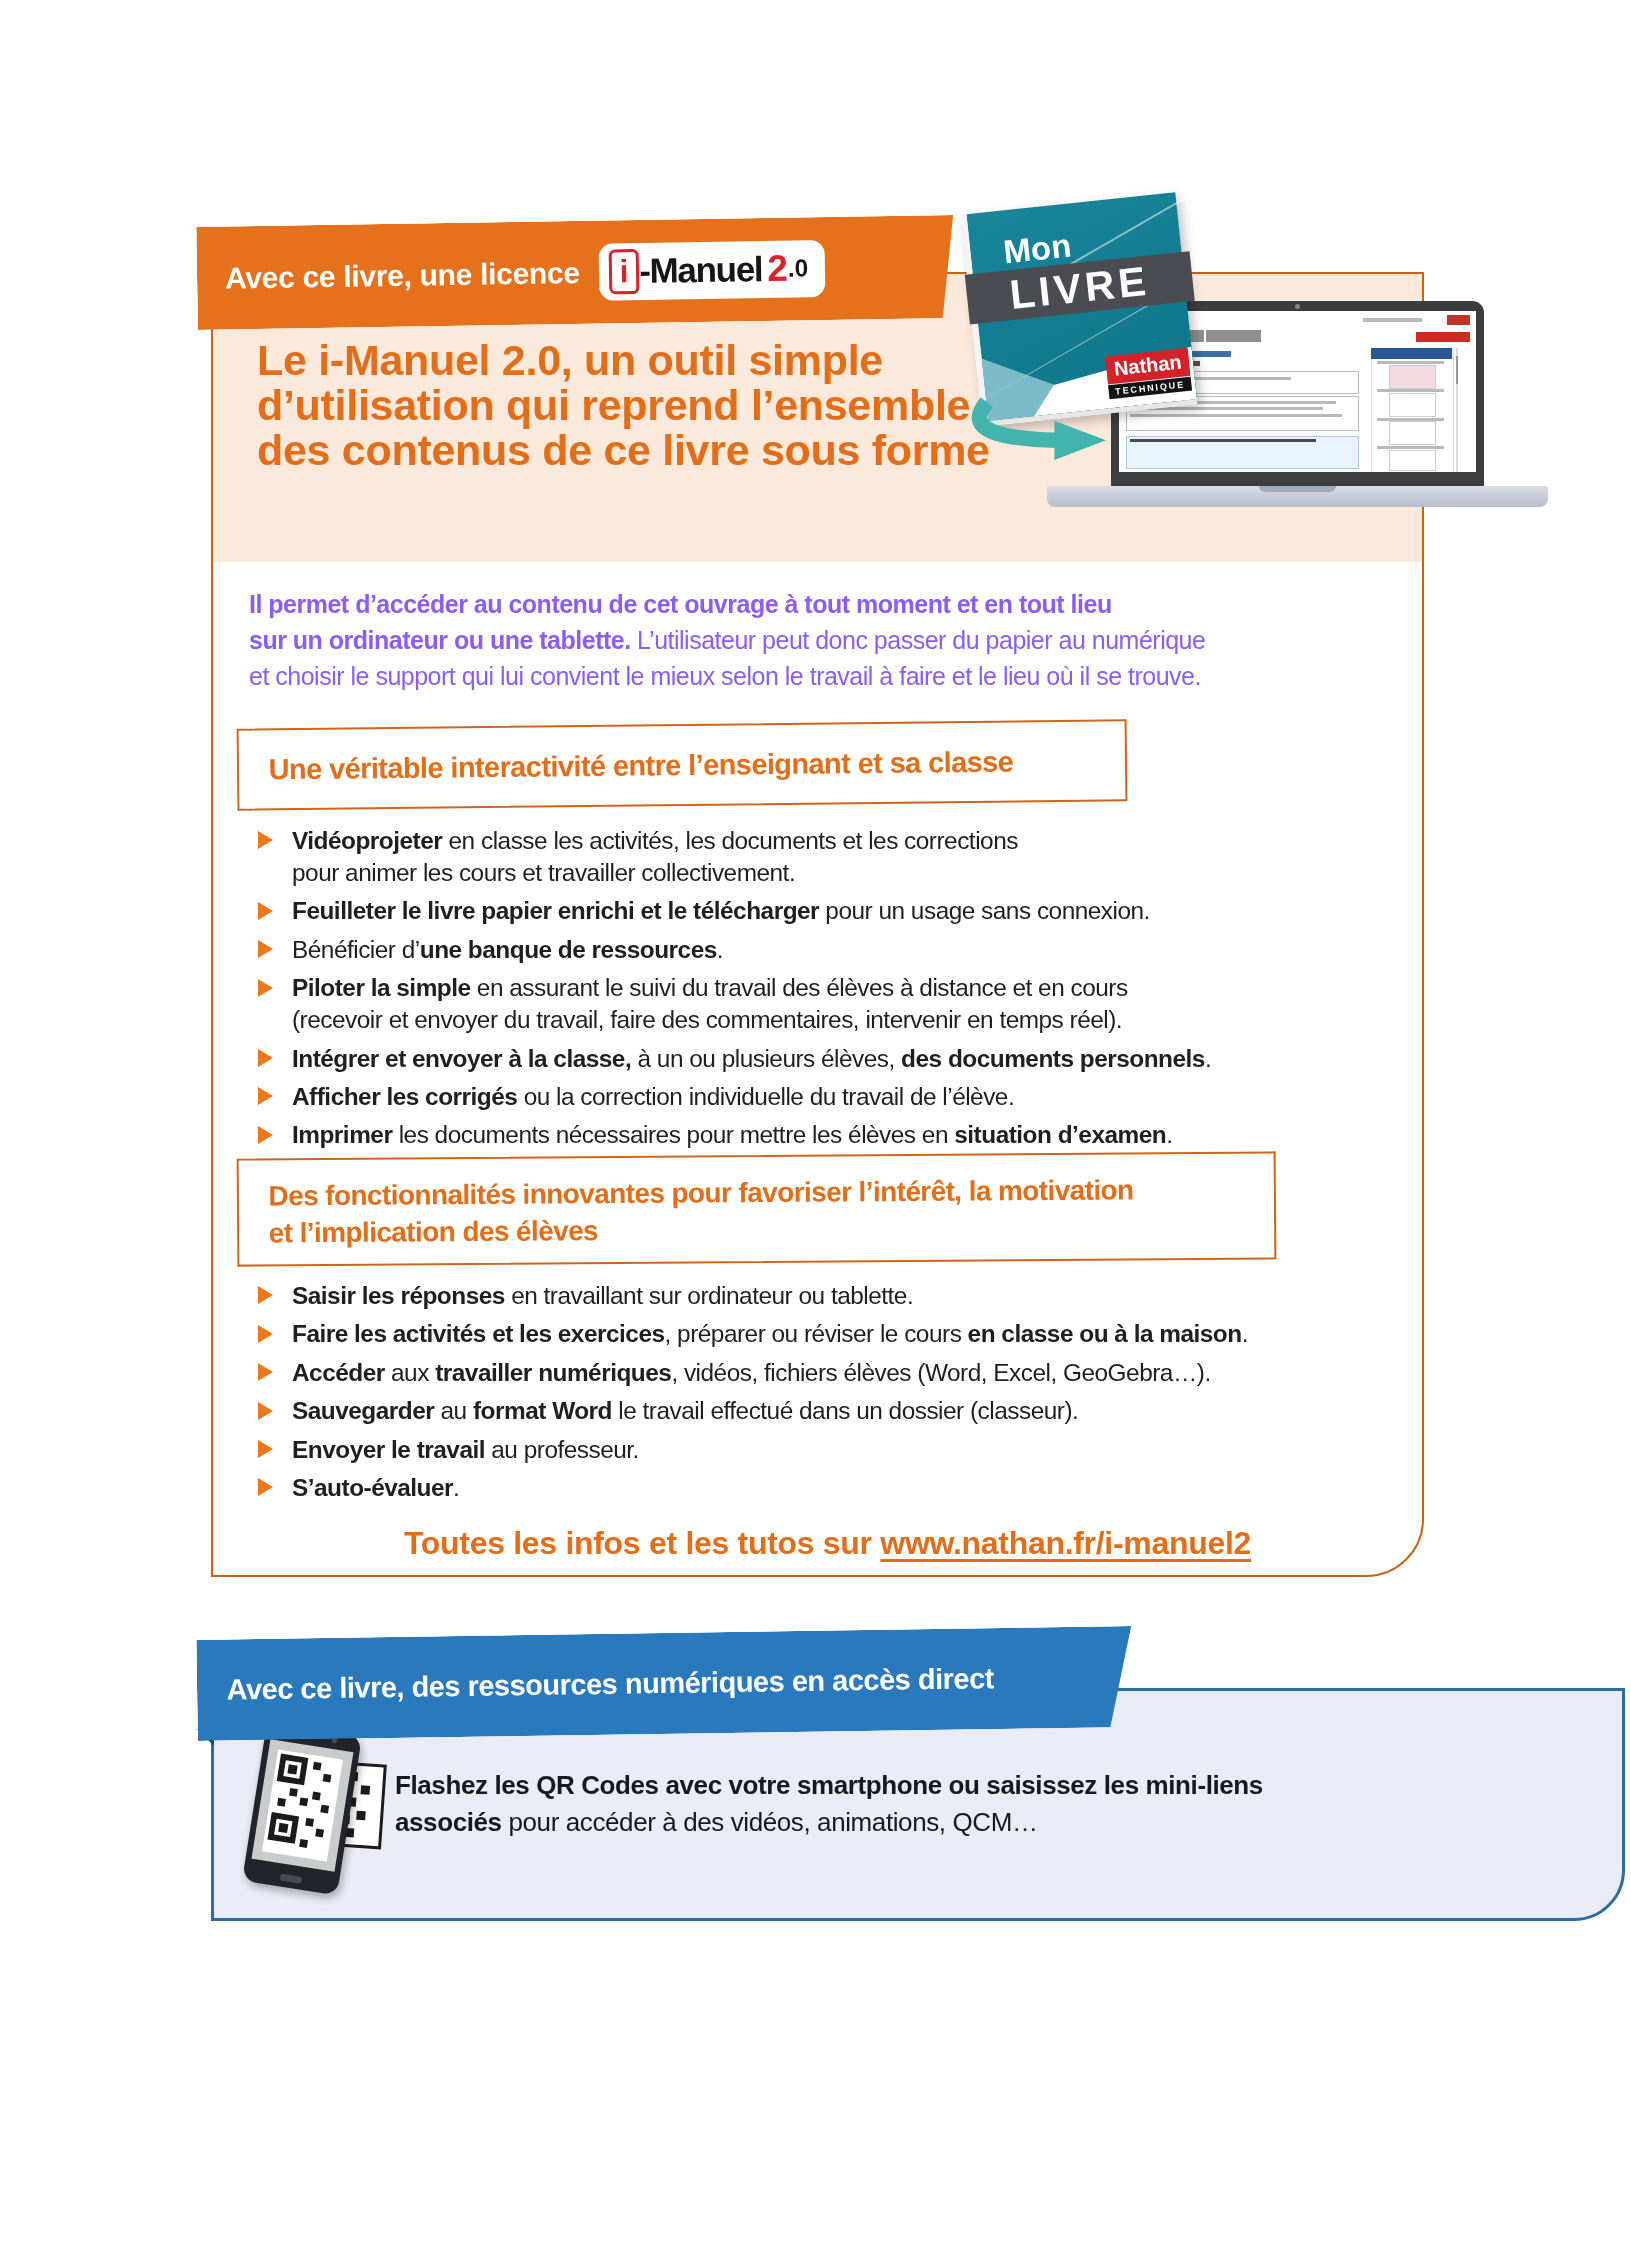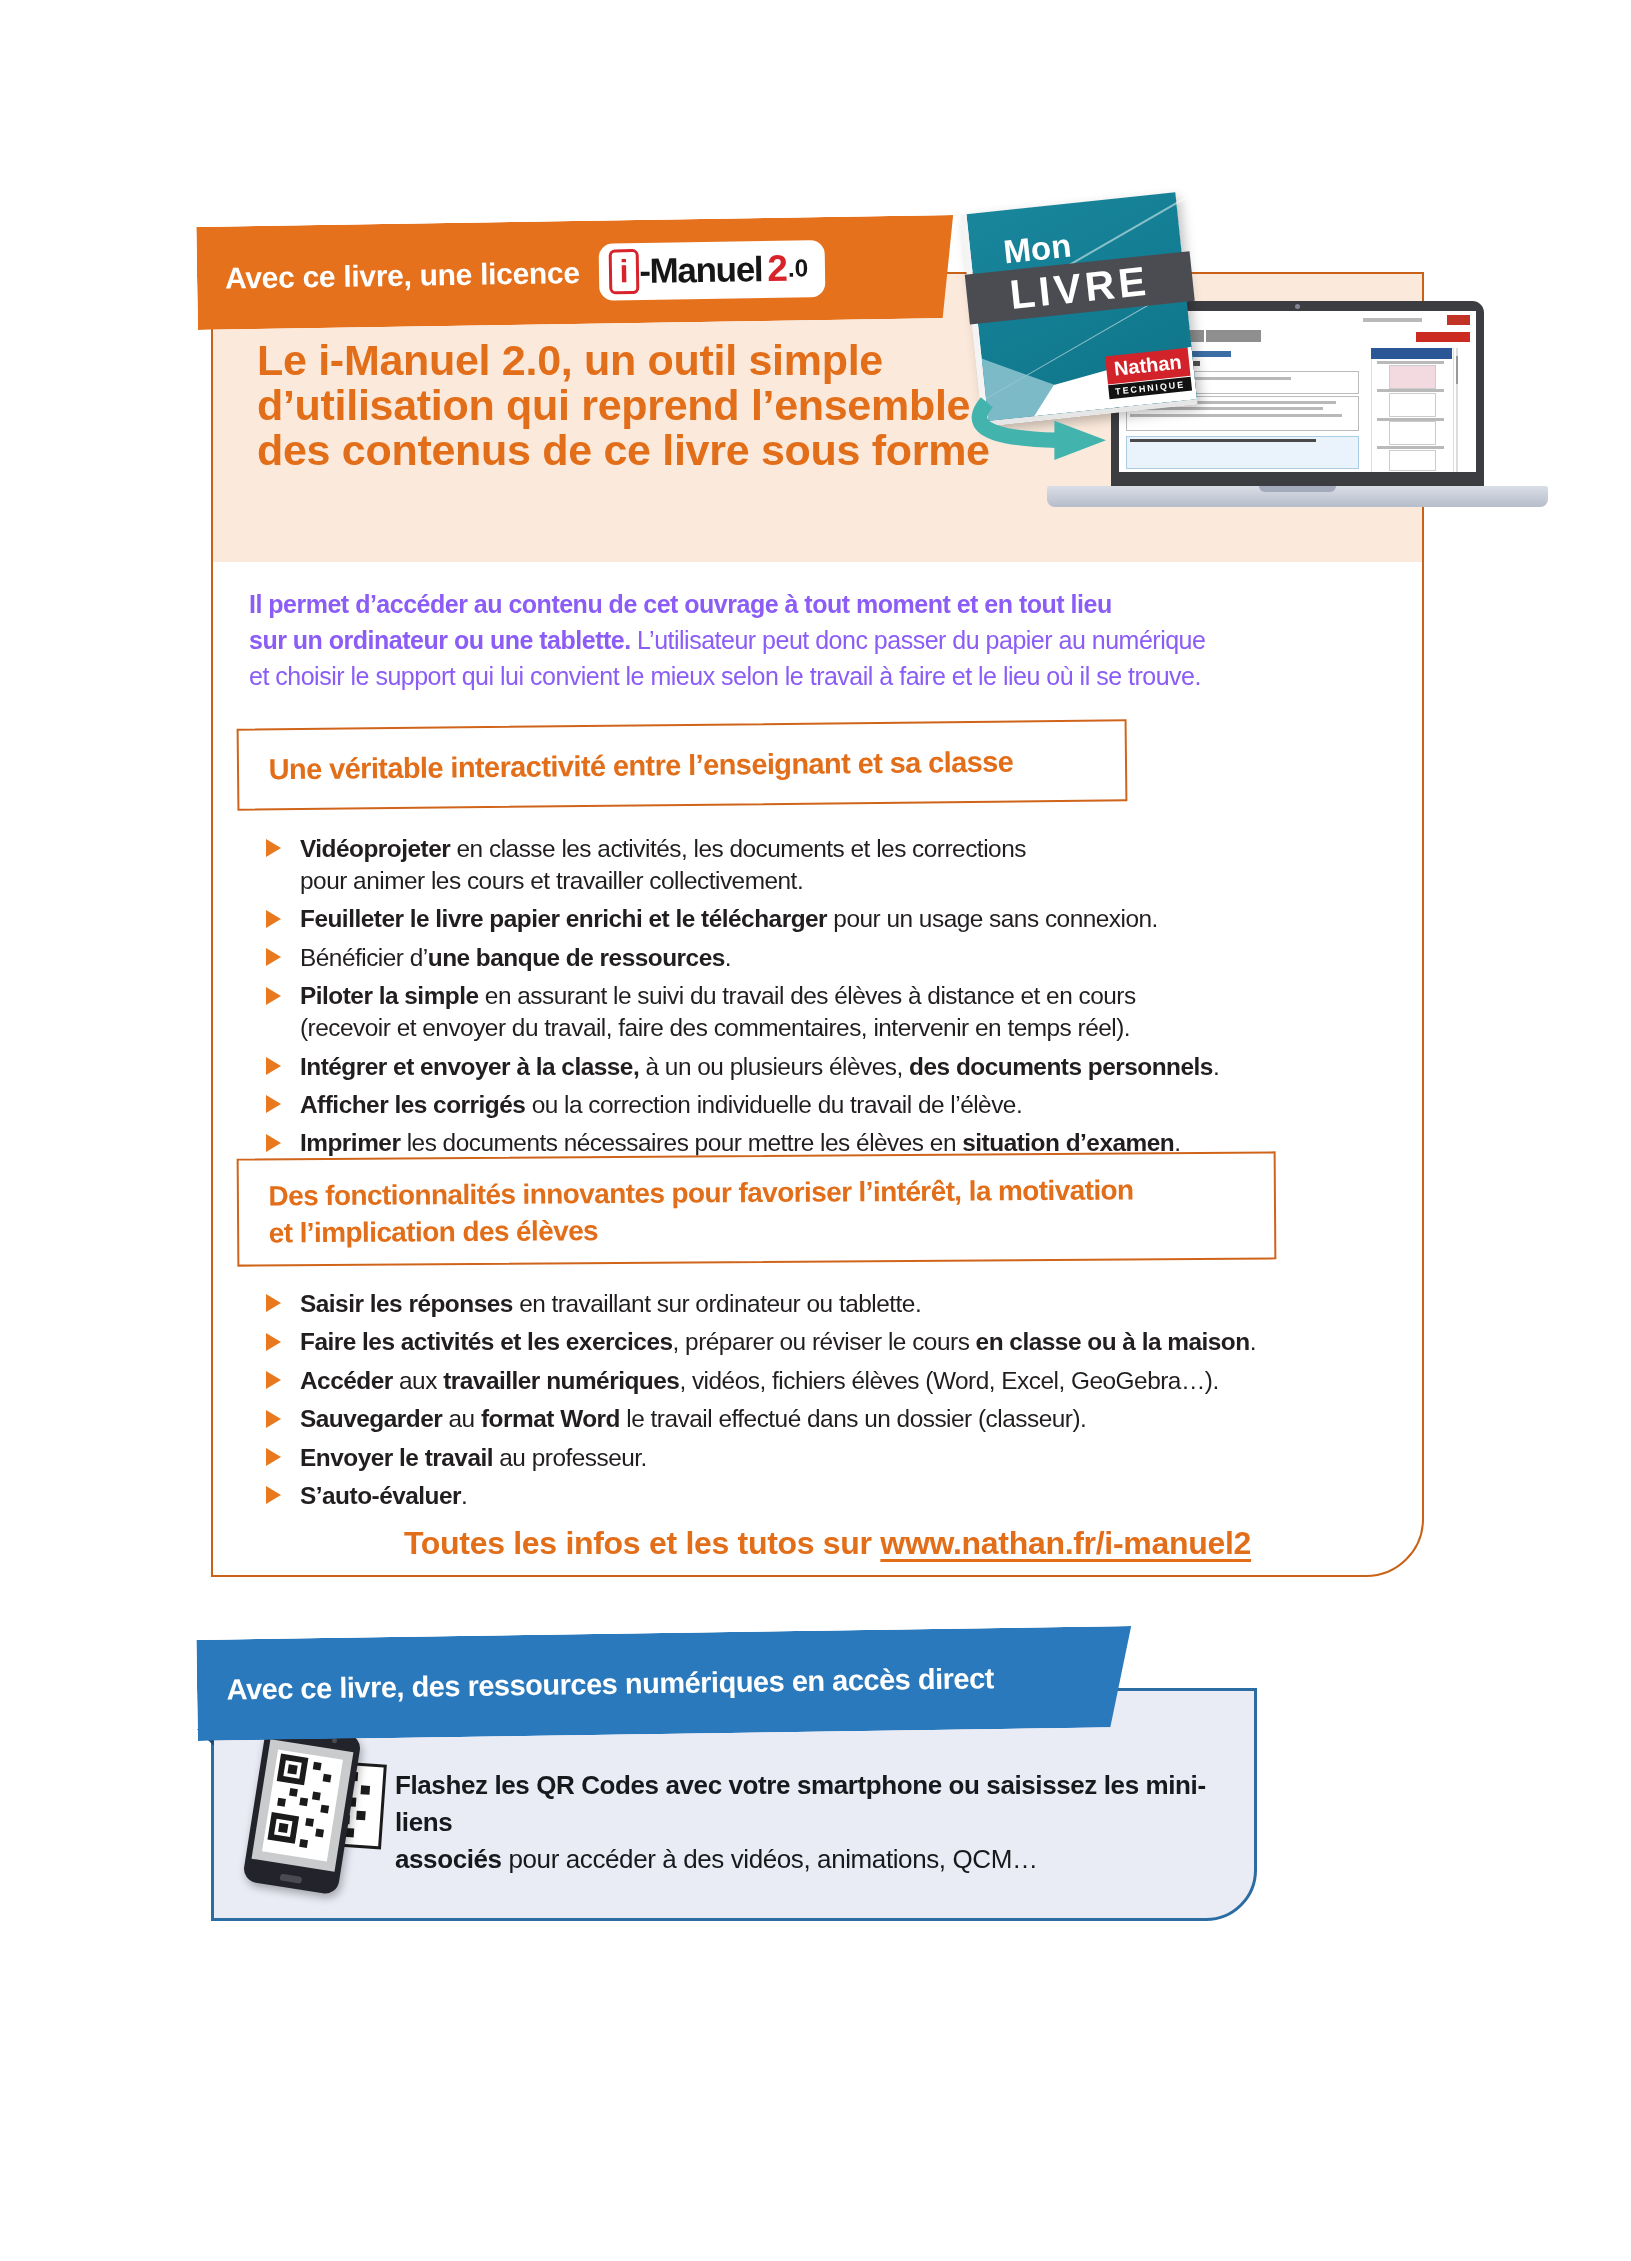--- a/index.html
+++ b/index.html
@@ -16,21 +16,21 @@
   .paragraph{position:absolute;left:36px;top:312px;font-size:25px;line-height:36px;
     letter-spacing:-0.5px;color:#8b5cf6;}
 
   .secbox{position:absolute;border:2.6px solid #d0641b;background:#fff;color:#e26e1a;
     font-weight:bold;box-sizing:border-box;letter-spacing:-0.6px;}
   .secbox1{left:24.4px;top:450px;width:890px;height:82px;font-size:29px;
     display:flex;align-items:center;padding-left:29.6px;transform:rotate(-0.6deg);}
   .secbox2{left:24.4px;top:881px;width:1039px;height:108px;font-size:28px;
     line-height:37px;padding:16.7px 0 0 29.6px;transform:rotate(-0.4deg);}
 
-  .bullets{position:absolute;left:40px;margin:12px;padding:0;list-style:none;
+  .bullets{position:absolute;left:40px;margin:4px;padding:0;list-style:none;
     font-size:24.4px;line-height:32px;letter-spacing:-0.5px;}
   .bullets1{top:547px;}
   .bullets2{top:1002px;}
   .bullets li{position:relative;padding-left:35px;margin-bottom:6.4px;}
   .tri{position:absolute;left:1.3px;top:6.4px;width:0;height:0;
     border-left:15.4px solid #e8791f;border-top:9px solid transparent;border-bottom:9px solid transparent;}
 
   .footer-note{position:absolute;right:171px;top:1251px;font-size:32px;font-weight:bold;
     color:#e26e1a;letter-spacing:-0.3px;}
   .footer-note .link{text-decoration:underline;text-underline-offset:5.1px;}
@@ -119,21 +119,21 @@
   .s-scroll{left:337px;top:37px;width:2.6px;height:126px;background:#ddd;}
   .s-scrollth{left:337px;top:45px;width:2.6px;height:28px;background:#999;}
 
   
   .banner-blue{left:197px;top:1633px;width:935px;height:101px;background:#2a79bc;
     transform:rotate(-0.85deg);padding-left:29.6px;
     clip-path:polygon(0 0,100% 0,97.6% 100%,0 100%);}
   .banner-blue .banner-text{font-size:29px;letter-spacing:-0.5px;}
   .blue-fold{position:absolute;left:197px;top:1729px;width:16.7px;height:16.7px;background:#15456f;
     clip-path:polygon(0 0,100% 0,100% 100%);z-index:6;}
-  .blue-box{position:absolute;left:211px;top:1688px;width:1046px;height:233px;background:#e9ebf5;
+  .blue-box{position:absolute;left:211px;top:1688px;width:1414px;height:233px;background:#e9ebf5;
     border:3.9px solid #2b6ca3;border-bottom-right-radius:51px;box-sizing:border-box;z-index:4;}
   .qr-text{position:absolute;left:181px;top:76px;font-size:26px;line-height:37px;
     color:#17191c;letter-spacing:-0.4px;}
 
   
   .qr-card{position:absolute;left:94px;top:71px;width:76px;height:85px;background:#fff;
     border:3.9px solid #1b1b1b;box-sizing:border-box;transform:rotate(4deg);}
   .phone{position:absolute;left:40px;top:37px;width:96px;height:161px;background:#23242b;
     border-radius:14px;transform:rotate(9deg);box-shadow:2.6px 3.9px 9px rgba(0,0,0,.3);}
   .phone-screen{position:absolute;left:6.4px;top:16.7px;right:6.4px;bottom:23px;background:#c9cbcd;}

